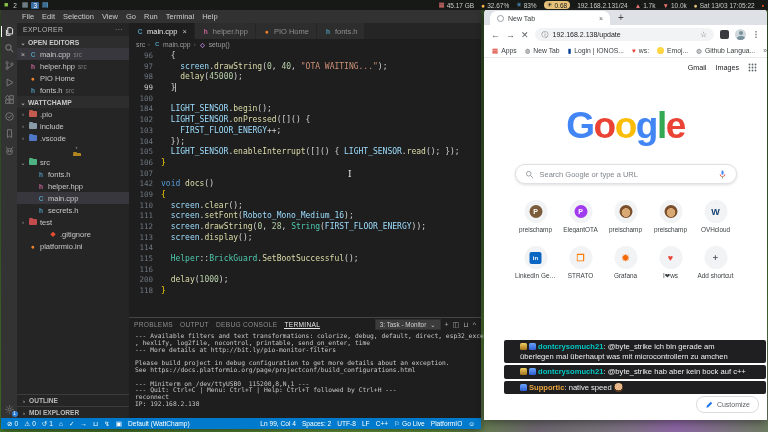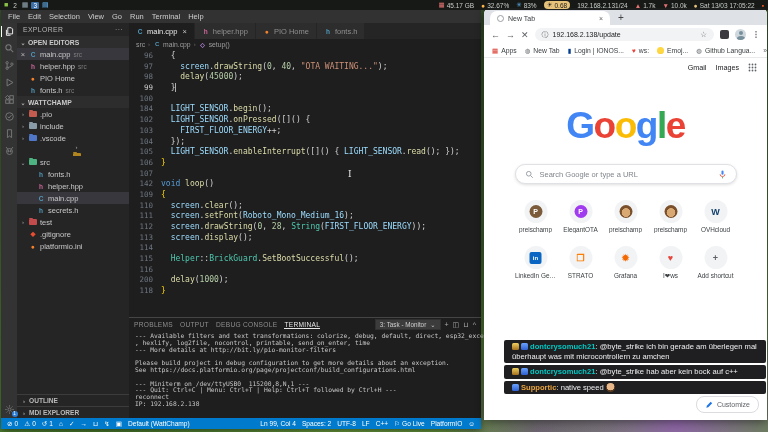--- a/index.html
+++ b/index.html
@@ -25,21 +25,21 @@
   .tbicon{font-size:7px;line-height:8px}
   .ws{padding:0 2px;border-radius:1px;font-size:6.5px}
   .ws.active{background:#3b6ea5;color:#fff}
   .stat{display:flex;align-items:center;gap:2px;white-space:nowrap}
   .stat .g{font-size:6.5px}
   .stat.pill{background:#e6c27a;color:#1b1b1b;border-radius:4px;padding:0 3px}
 
   
   #vscode{position:absolute;left:1px;top:10px;width:480px;height:419px;background:#1e1e1e;color:#cccccc;
     display:flex;flex-direction:column;font-size:8px;box-shadow:0 2px 8px rgba(0,0,0,.5);z-index:10}
-  .menubar{height:13px;flex:none;background:#323233;display:flex;align-items:center;padding-left:3px}
+  .menubar{height:13px;flex:none;background:#323233;display:flex;align-items:center;padding-left:17px}
   .menu-item{padding:0 4px;font-size:7.5px;color:#cccccc}
   .vsbody{flex:1;display:flex;min-height:0}
   .activitybar{width:16px;flex:none;background:#333333;display:flex;flex-direction:column;align-items:center;padding:3px 0;gap:6px}
   .act-icon{width:11px;height:11px;color:#7a7a7a;position:relative}
   .act-icon.active{color:#ffffff}
   .act-icon.active::before{content:"";position:absolute;left:-3px;top:0;width:1px;height:11px;background:#fff}
   .act-gear{margin-top:auto;position:relative}
   .act-badge{position:absolute;right:-3px;bottom:-2px;width:6px;height:6px;border-radius:50%;background:#2f7fd6;color:#fff;
     font-size:4.5px;line-height:6px;text-align:center}
   .sidebar{width:112px;flex:none;background:#252526;display:flex;flex-direction:column;min-height:0}
@@ -122,21 +122,21 @@
   .sc-label{margin-top:3px;font-size:6.4px;color:#3c4043;white-space:nowrap;overflow:hidden;text-overflow:ellipsis;padding:0 2px}
   .disc{width:13px;height:13px;border-radius:50%;color:#fff;font-size:7px;font-weight:bold;display:flex;align-items:center;justify-content:center}
   .monkey{width:13px;height:13px;border-radius:50%;background:radial-gradient(circle at 50% 58%,#d9a974 42%,#7a4f2c 46%)}
   .scg{font-weight:bold;font-size:9px}
   .liin{width:12px;height:12px;border-radius:2px;background:#0a66c2;color:#fff;font-size:6px;font-weight:bold;display:flex;align-items:center;justify-content:center}
   .customize{position:absolute;right:8px;bottom:7px;height:15px;border-radius:8px;background:#fff;border:1px solid #dadce0;
     display:flex;align-items:center;gap:4px;padding:0 8px;font-size:7px;color:#5f6368}
 
   
   #chat{position:absolute;left:504px;top:340px;width:262px;display:flex;flex-direction:column;gap:2px;z-index:60;font-size:7.6px;line-height:9.6px}
-  .chatmsg{background:rgba(14,14,16,.93);color:#efeff1;padding:2px 8px;border-radius:2px}
+  .chatmsg{background:rgba(14,14,16,.93);color:#efeff1;padding:2px 16px;border-radius:2px}
   .badge{width:7px;height:7px;border-radius:1.5px;display:inline-block;margin-right:2px;vertical-align:-1px}
   .b-gold{background:linear-gradient(#f0d060,#a5701d)}
   .b-blue{background:linear-gradient(#6aa3ff,#2f5fd0)}
   .uname{font-weight:bold}
   .emote{width:9px;height:9px;border-radius:50%;background:radial-gradient(circle at 50% 38%,#e8b88a 52%,#5c3a1e 58%);display:inline-block;vertical-align:-2px;margin-left:2px}
 </style>
 </head>
 <body class="nosel">
 
 <div id="topbar">
@@ -354,21 +354,21 @@
           <div class="sb-row" style="padding-left: 11px;">
             <span class="chev"> </span>
             <span class="fi" style="color: rgb(81, 154, 186);">h</span>
             <span>secrets.h</span>
           </div>
           <div class="sb-row" style="padding-left: 3px;">
             <span class="chev">›</span>
             <span class="folder" style="background: rgb(195, 75, 75);"></span>
             <span>test</span>
           </div>
-          <div class="sb-row" style="padding-left: 3px;">
+          <div class="sb-row" style="padding-left: 3px; margin-left: 20px;">
             <span class="chev"> </span>
             <span class="fi" style="color: rgb(232, 77, 49);">◆</span>
             <span>.gitignore</span>
           </div>
           <div class="sb-row" style="padding-left: 3px;">
             <span class="chev"> </span>
             <span class="fi" style="color: rgb(245, 130, 42);">●</span>
             <span>platformio.ini</span>
           </div>
         </div>
@@ -425,21 +425,21 @@
           <div class="codeline"><span class="lnum">98</span><span class="tok-p">    </span><span class="tok-f">delay</span><span class="tok-p">(</span><span class="tok-n">45000</span><span class="tok-p">);</span></div>
           <div class="codeline cur"><span class="lnum">99</span><span class="tok-p">  }</span><span class="caret"></span></div>
           <div class="codeline"><span class="lnum">100</span></div>
           <div class="codeline"><span class="lnum">184</span><span class="tok-p">  </span><span class="tok-v">LIGHT_SENSOR</span><span class="tok-p">.</span><span class="tok-f">begin</span><span class="tok-p">();</span></div>
           <div class="codeline"><span class="lnum">102</span><span class="tok-p">  </span><span class="tok-v">LIGHT_SENSOR</span><span class="tok-p">.</span><span class="tok-f">onPressed</span><span class="tok-p">([]() {</span></div>
           <div class="codeline"><span class="lnum">103</span><span class="tok-p">    </span><span class="tok-v">FIRST_FLOOR_ENERGY</span><span class="tok-p">++;</span></div>
           <div class="codeline"><span class="lnum">104</span><span class="tok-p">  });</span></div>
           <div class="codeline"><span class="lnum">105</span><span class="tok-p">  </span><span class="tok-v">LIGHT_SENSOR</span><span class="tok-p">.</span><span class="tok-f">enableInterrupt</span><span class="tok-p">([]() { </span><span class="tok-v">LIGHT_SENSOR</span><span class="tok-p">.</span><span class="tok-f">read</span><span class="tok-p">(); });</span></div>
           <div class="codeline"><span class="lnum">106</span><span class="tok-b">}</span></div>
           <div class="codeline"><span class="lnum">107</span></div>
-          <div class="codeline"><span class="lnum">142</span><span class="tok-k">void</span><span class="tok-p"> </span><span class="tok-f">loop</span><span class="tok-p">()</span></div>
+          <div class="codeline"><span class="lnum">142</span><span class="tok-k">void</span><span class="tok-p"> </span><span class="tok-f">docs</span><span class="tok-p">()</span></div>
           <div class="codeline"><span class="lnum">109</span><span class="tok-b">{</span></div>
           <div class="codeline"><span class="lnum">110</span><span class="tok-p">  </span><span class="tok-v">screen</span><span class="tok-p">.</span><span class="tok-f">clear</span><span class="tok-p">();</span></div>
           <div class="codeline"><span class="lnum">111</span><span class="tok-p">  </span><span class="tok-v">screen</span><span class="tok-p">.</span><span class="tok-f">setFont</span><span class="tok-p">(</span><span class="tok-v">Roboto_Mono_Medium_16</span><span class="tok-p">);</span></div>
           <div class="codeline"><span class="lnum">112</span><span class="tok-p">  </span><span class="tok-v">screen</span><span class="tok-p">.</span><span class="tok-f">drawString</span><span class="tok-p">(</span><span class="tok-n">0</span><span class="tok-p">, </span><span class="tok-n">28</span><span class="tok-p">, </span><span class="tok-t">String</span><span class="tok-p">(</span><span class="tok-v">FIRST_FLOOR_ENERGY</span><span class="tok-p">));</span></div>
           <div class="codeline"><span class="lnum">113</span><span class="tok-p">  </span><span class="tok-v">screen</span><span class="tok-p">.</span><span class="tok-f">display</span><span class="tok-p">();</span></div>
           <div class="codeline"><span class="lnum">114</span></div>
           <div class="codeline"><span class="lnum">115</span><span class="tok-p">  </span><span class="tok-t">Helper</span><span class="tok-p">::</span><span class="tok-t">BrickGuard</span><span class="tok-p">.</span><span class="tok-f">SetBootSuccessful</span><span class="tok-p">();</span></div>
           <div class="codeline"><span class="lnum">116</span></div>
           <div class="codeline"><span class="lnum">200</span><span class="tok-p">  </span><span class="tok-f">delay</span><span class="tok-p">(</span><span class="tok-n">1000</span><span class="tok-p">);</span></div>
           <div class="codeline"><span class="lnum">118</span><span class="tok-b">}</span></div>

